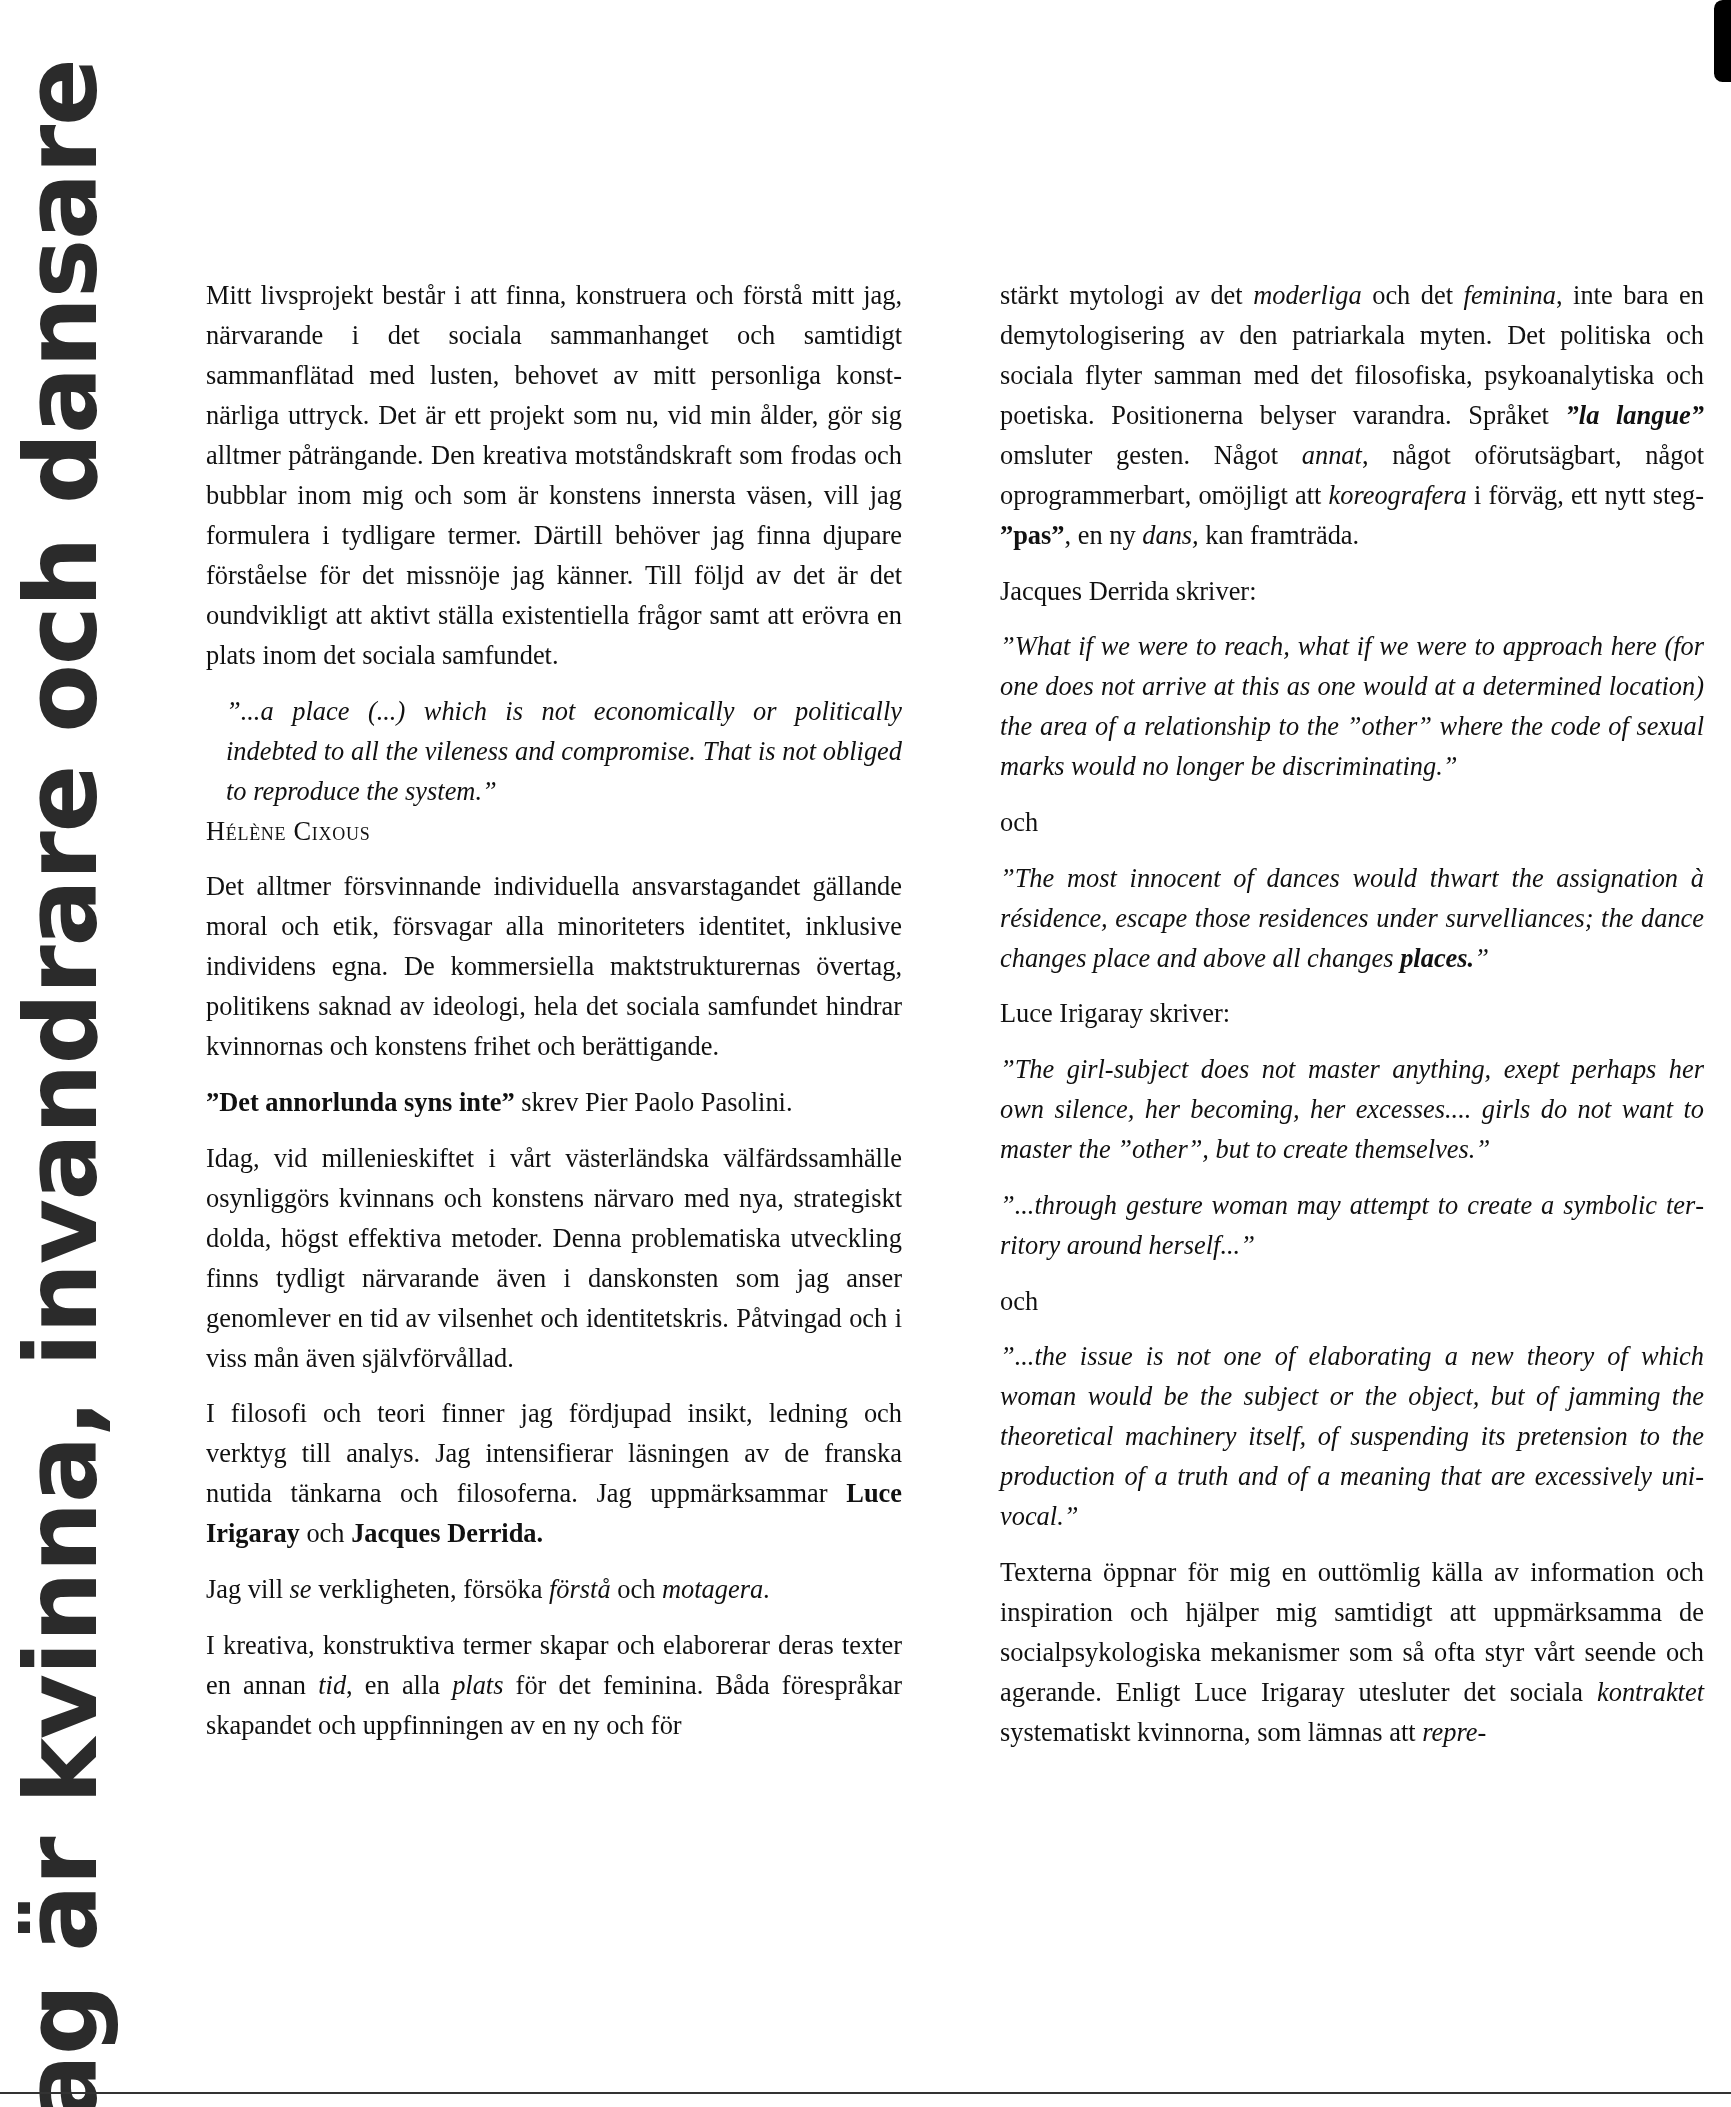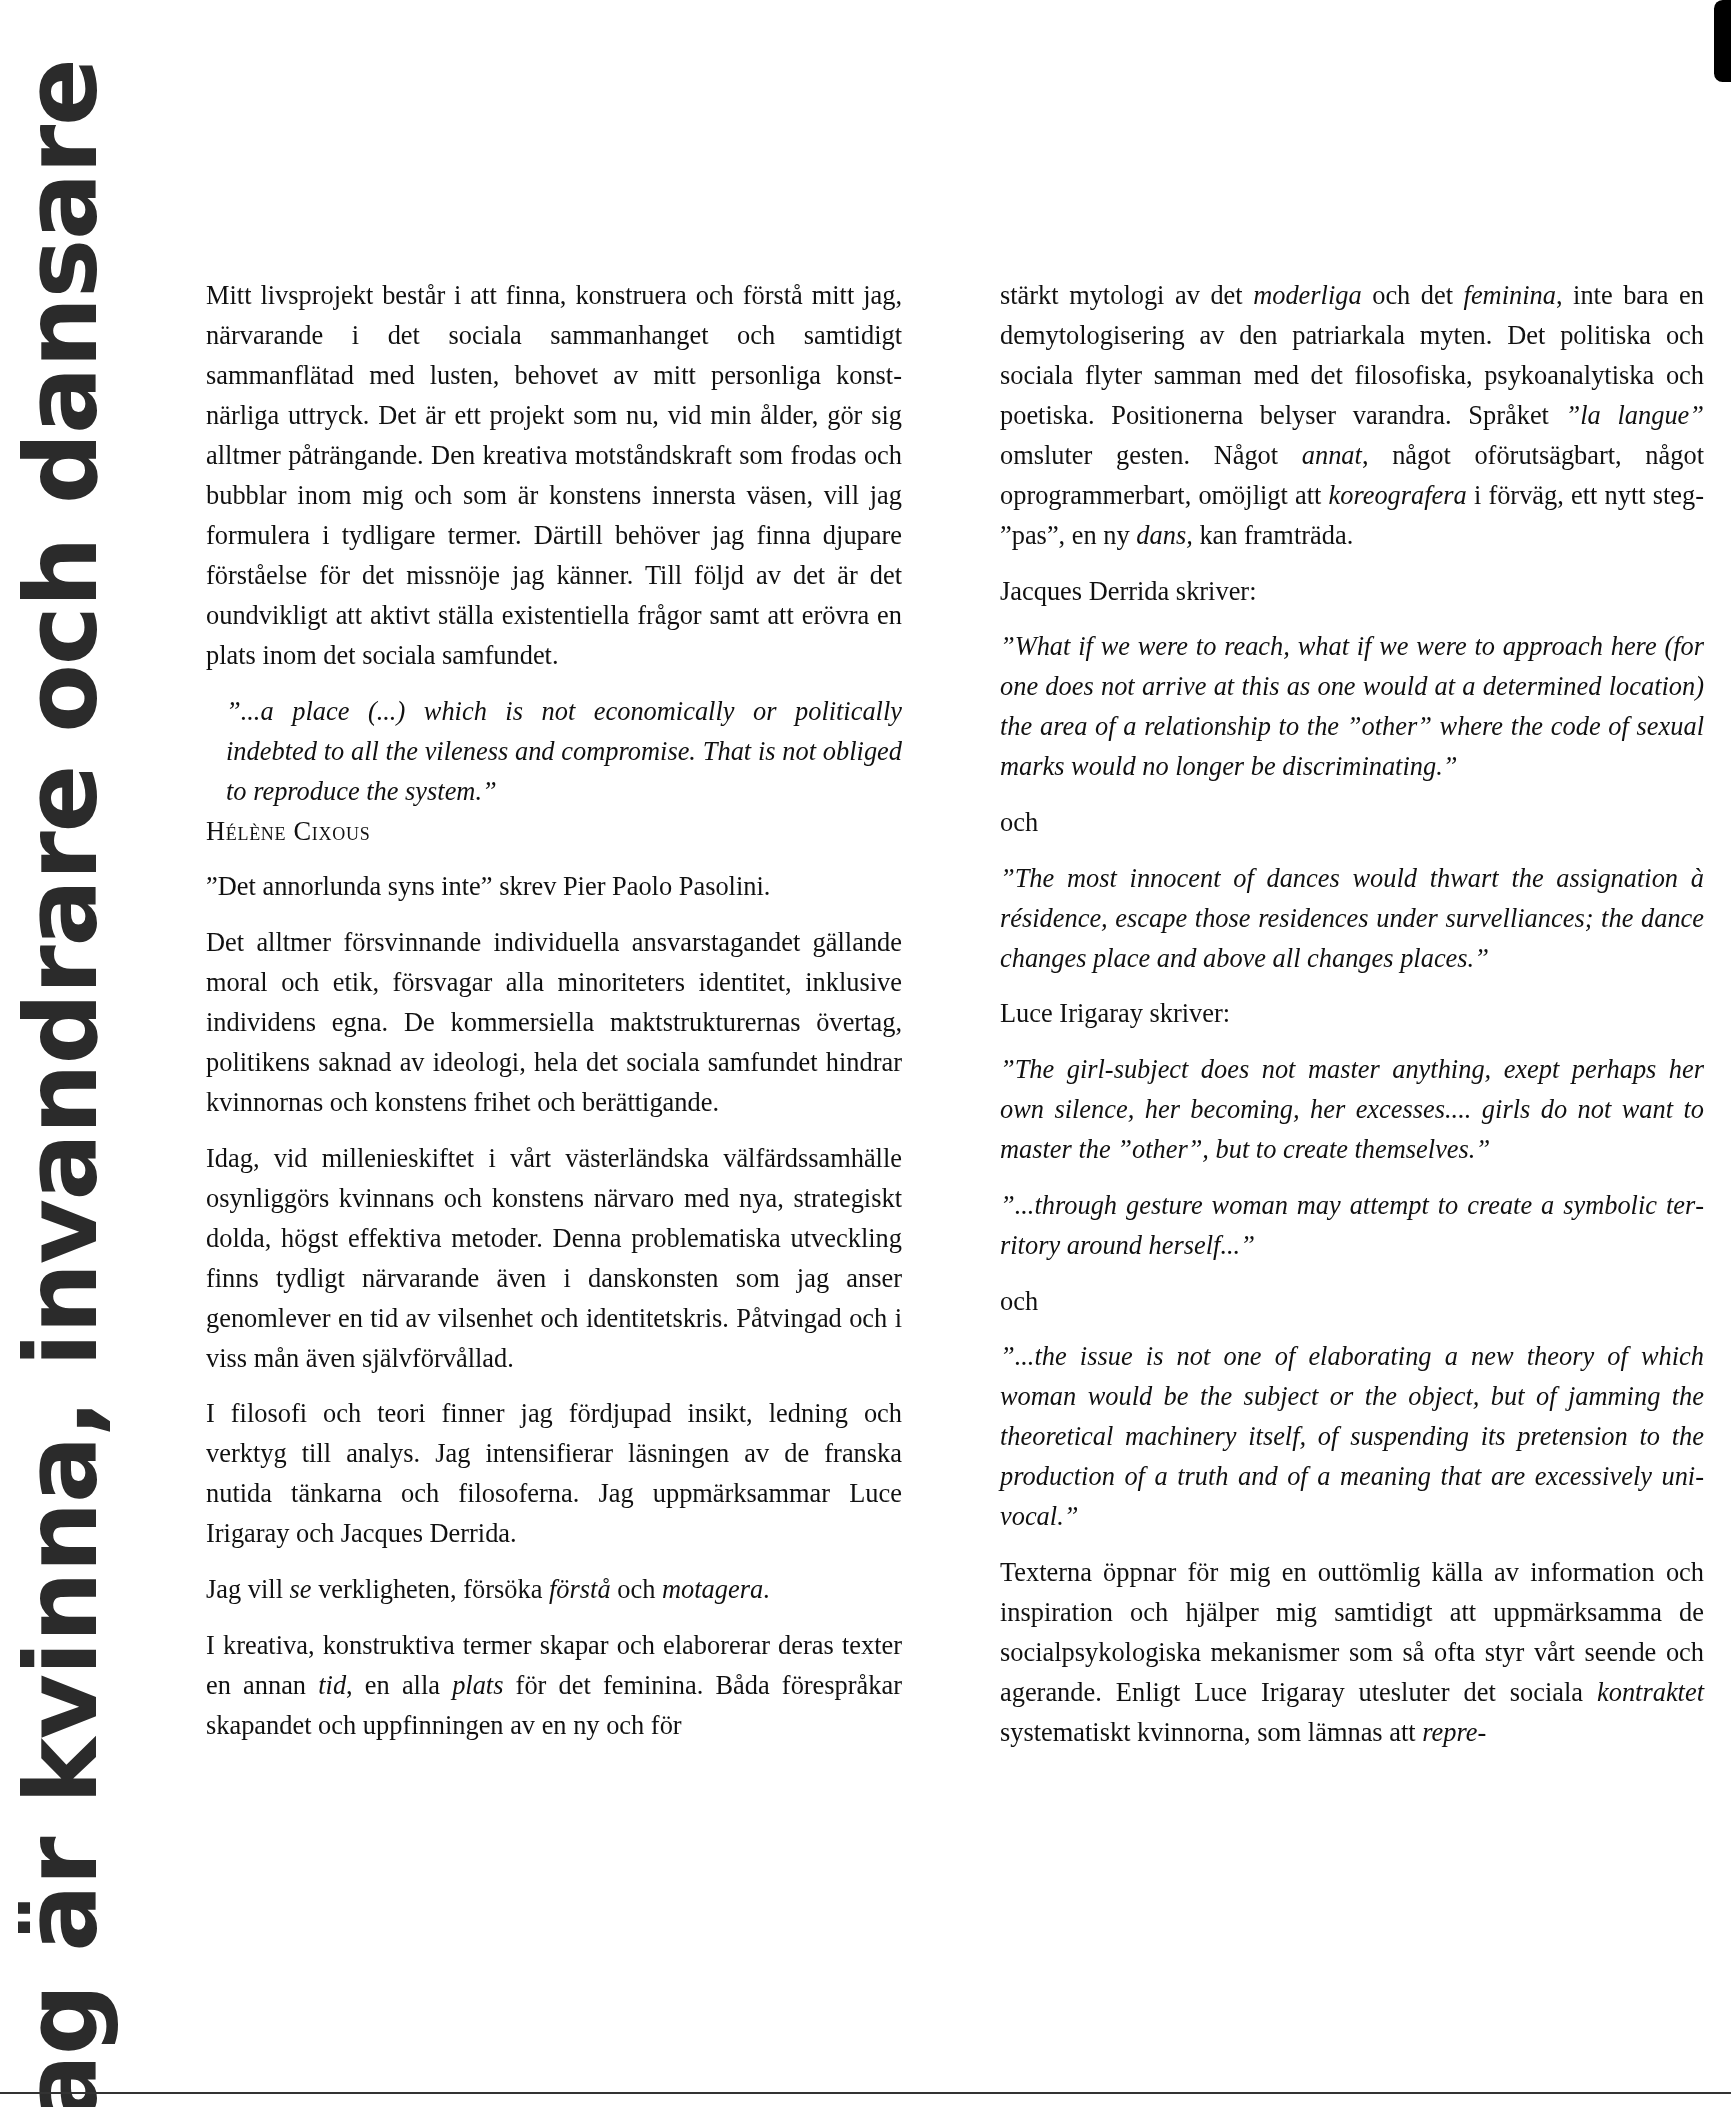--- a/index.html
+++ b/index.html
@@ -24,21 +24,21 @@
     position: absolute; top: 275px; width: 696px;
     font-size: 26.4px; line-height: 40px; text-align: justify;
     hyphens: manual;
   }
   .col-left { left: 206px; }
   .col-right { left: 1000px; width: 704px; }
   .column p { margin: 0 0 15.7px 0; }
   .column p.tight { margin-bottom: 0; margin-left: 20px; }
   .quote { font-style: italic; }
   .smallcaps { font-variant: small-caps; letter-spacing: 0.7px; }
-  .b { font-weight: normal; }
+  .b { font-weight: bold; }
   .i { font-style: italic; }
   .bottom-rule {
     position: absolute; left: 0; right: 0; top: 2092px; height: 2.1px;
     background: #333333;
   }
   .scan-mark {
     position: absolute; left: 1714px; top: 0; width: 17px; height: 82px;
     background: #000000; border-radius: 8.6px 0 0 8.6px;
   }
 </style>
@@ -48,22 +48,22 @@
 <div class="side-title-wrap">
   <div class="side-title">jag är kvinna, invandrare och dansare</div>
 </div>
 
 <div class="scan-mark"></div>
 
 <div class="column col-left">
   <p>Mitt livsprojekt består i att finna, konstruera och förstå mitt jag, närvarande i det sociala sammanhanget och samtidigt sammanflätad med lusten, behovet av mitt personliga konst­närliga uttryck. Det är ett projekt som nu, vid min ålder, gör sig alltmer påträngande. Den kreativa motståndskraft som frodas och bubblar inom mig och som är konstens innersta väsen, vill jag formulera i tydligare termer. Därtill behöver jag finna djupare förståelse för det missnöje jag känner. Till följd av det är det oundvikligt att aktivt ställa existentiella frågor samt att erövra en plats inom det sociala samfundet.</p>
   <p class="quote tight">”...a place (...) which is not economically or politically indebted to all the vileness and compromise. That is not obliged to repro­duce the system.”</p>
   <p class="smallcaps">Hélène Cixous</p>
+  <p>Det alltmer försvinnande individuella ansvarstagandet gäl­lande moral och etik, försvagar alla minoriteters identitet, inklusive individens egna. De kommersiella maktstrukturer­nas övertag, politikens saknad av ideologi, hela det sociala samfundet hindrar kvinnornas och konstens frihet och berät­tigande.</p>
   <p><span class="b">”Det annorlunda syns inte”</span><span> skrev Pier Paolo Pasolini.</span></p>
-  <p>Det alltmer försvinnande individuella ansvarstagandet gäl­lande moral och etik, försvagar alla minoriteters identitet, inklusive individens egna. De kommersiella maktstrukturer­nas övertag, politikens saknad av ideologi, hela det sociala samfundet hindrar kvinnornas och konstens frihet och berät­tigande.</p>
   <p>Idag, vid millenieskiftet i vårt västerländska välfärdssamhälle osynliggörs kvinnans och konstens närvaro med nya, strate­giskt dolda, högst effektiva metoder. Denna problematiska utveckling finns tydligt närvarande även i danskonsten som jag anser genomlever en tid av vilsenhet och identitetskris. Påtvingad och i viss mån även självförvållad.</p>
   <p><span>I filosofi och teori finner jag fördjupad insikt, ledning och verktyg till analys. Jag intensifierar läsningen av de franska nutida tänkarna och filosoferna. Jag uppmärksammar </span><span class="b">Luce Irigaray</span><span> och </span><span class="b">Jacques Derrida.</span></p>
   <p><span>Jag vill </span><span class="i">se</span><span> verkligheten, försöka </span><span class="i">förstå</span><span> och </span><span class="i">motagera</span><span>.</span></p>
   <p><span>I kreativa, konstruktiva termer skapar och elaborerar deras texter en annan </span><span class="i">tid</span><span>, en alla </span><span class="i">plats</span><span> för det feminina. Båda förespråkar skapandet och uppfinningen av en ny och för­</span></p>
 </div>
 
 <div class="column col-right">
   <p><span>stärkt mytologi av det </span><span class="i">moderliga</span><span> och det </span><span class="i">feminina</span><span>, inte bara en demytologisering av den patriarkala myten. Det politiska och sociala flyter samman med det filosofiska, psykoanalytis­ka och poetiska. Positionerna belyser varandra. Språket </span><span class="b i">”la langue”</span><span> omsluter gesten. Något </span><span class="i">annat</span><span>, något oförutsägbart, något oprogrammerbart, omöjligt att </span><span class="i">koreografera</span><span> i förväg, ett nytt steg- </span><span class="b">”pas”</span><span>, en ny </span><span class="i">dans,</span><span> kan framträda.</span></p>
   <p>Jacques Derrida skriver:</p>
   <p class="quote">”What if we were to reach, what if we were to approach here (for one does not arrive at this as one would at a determined loca­tion) the area of a relationship to the ”other” where the code of sexual marks would no longer be discriminating.”</p>

